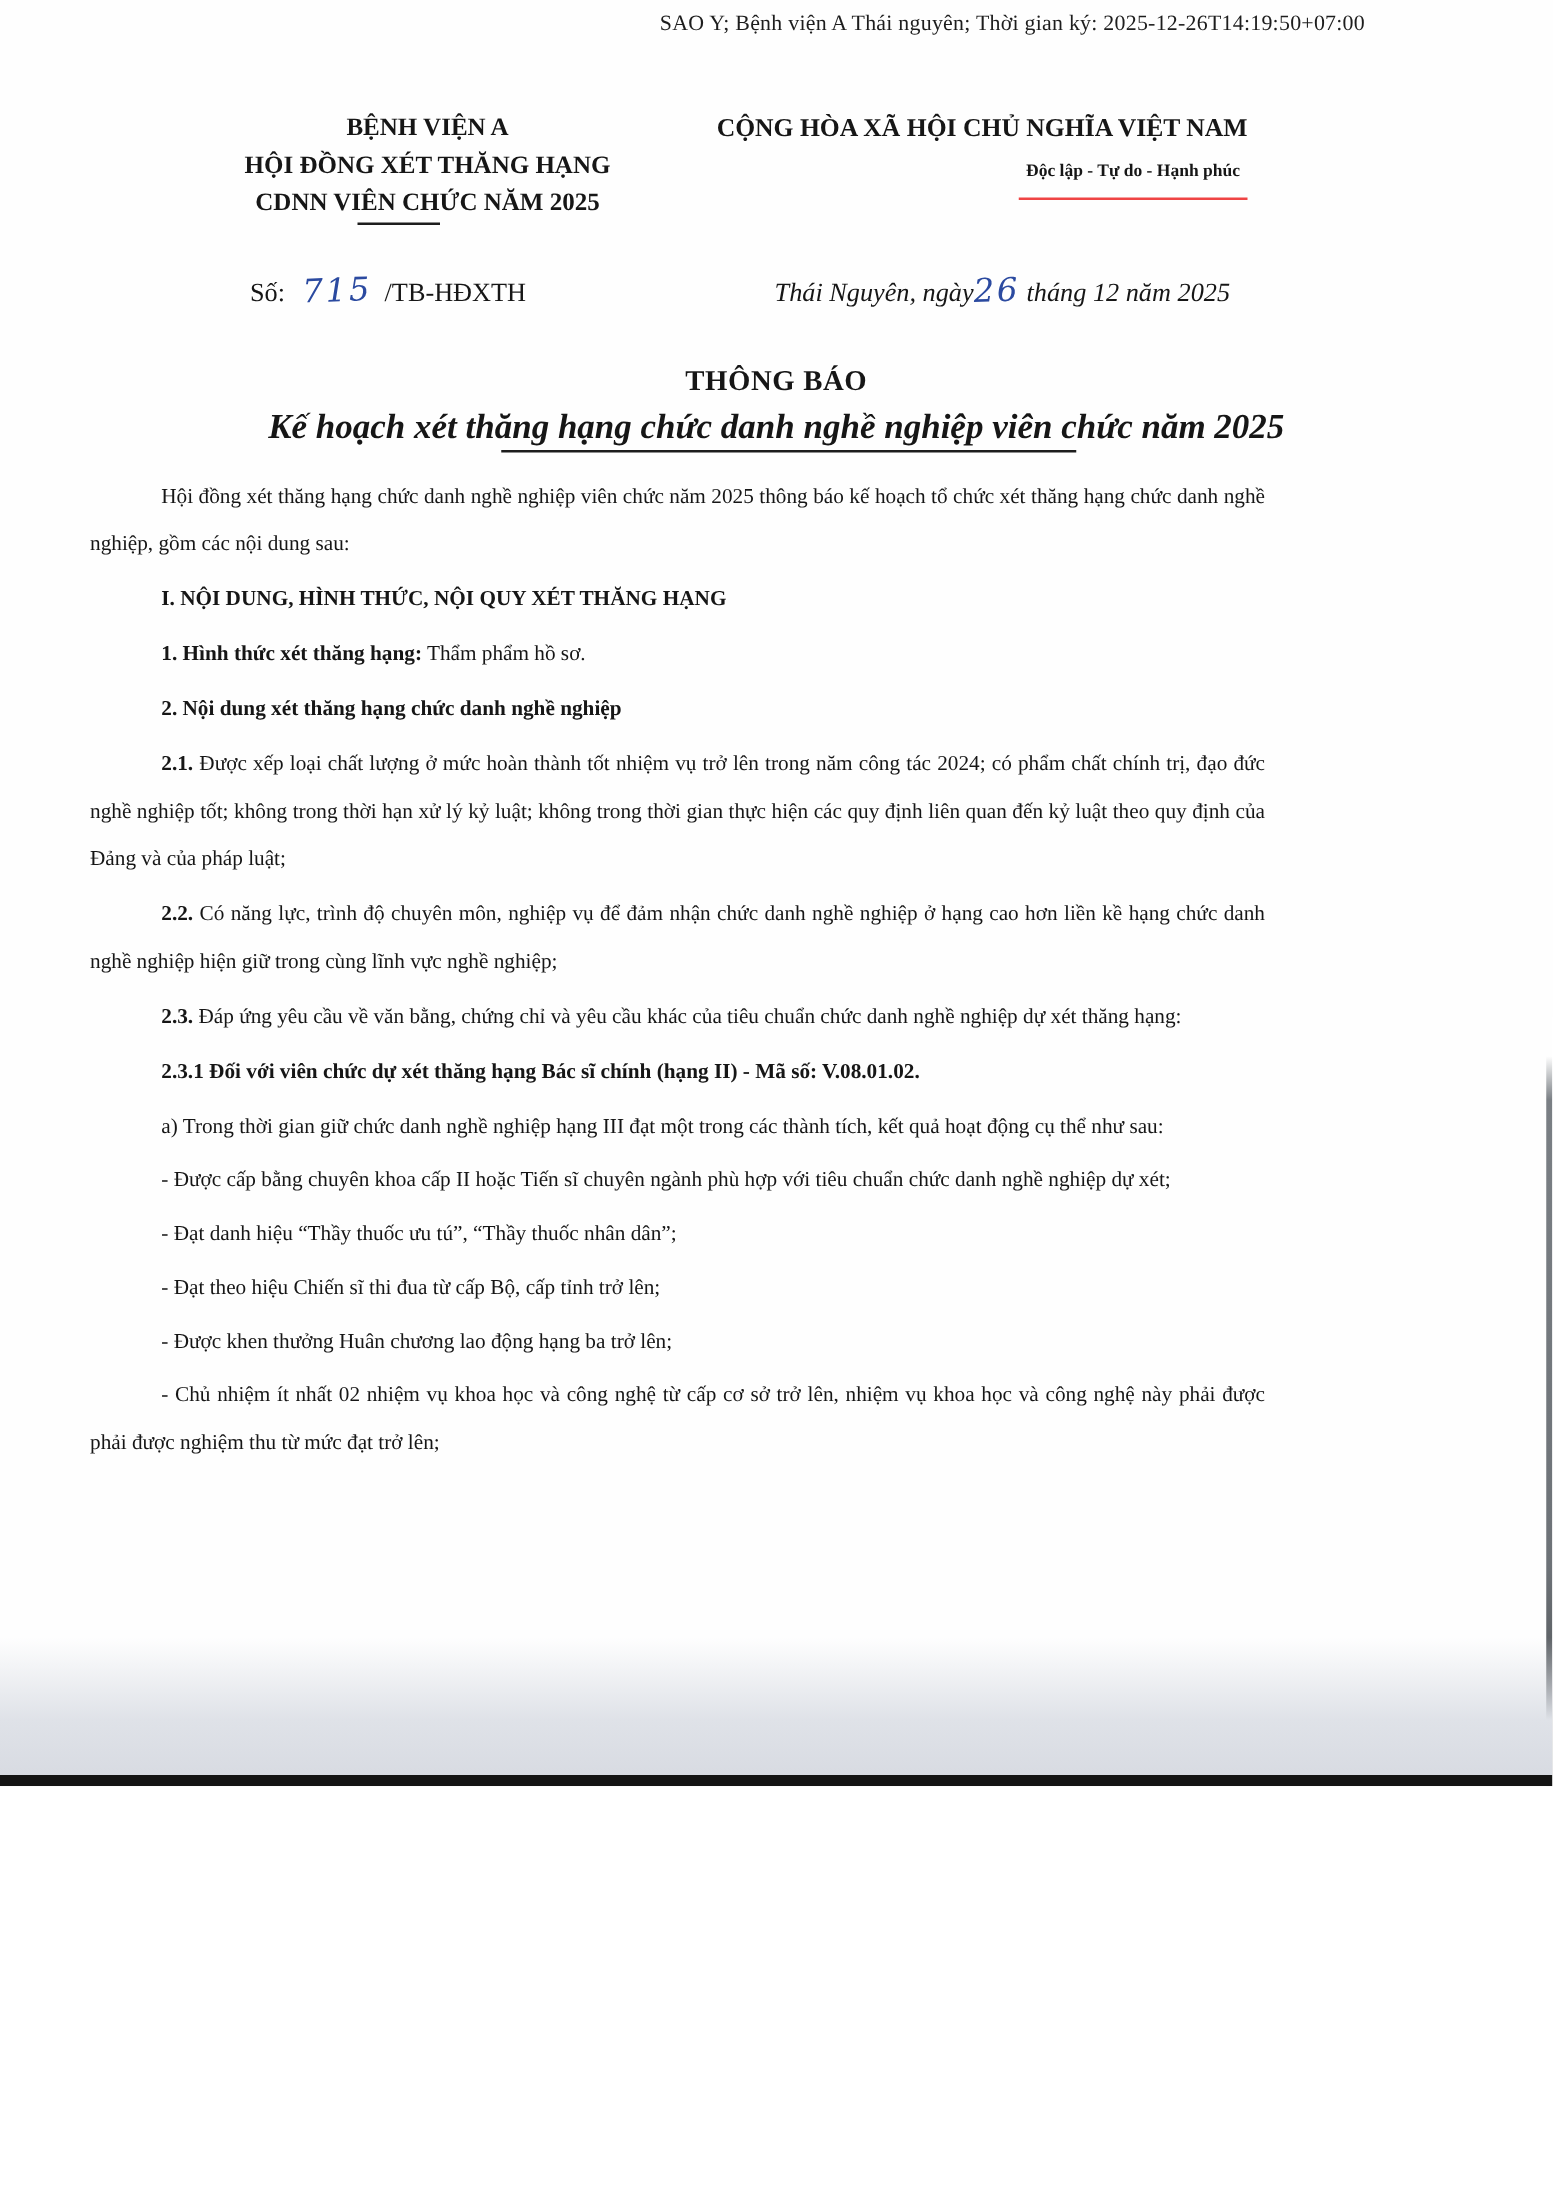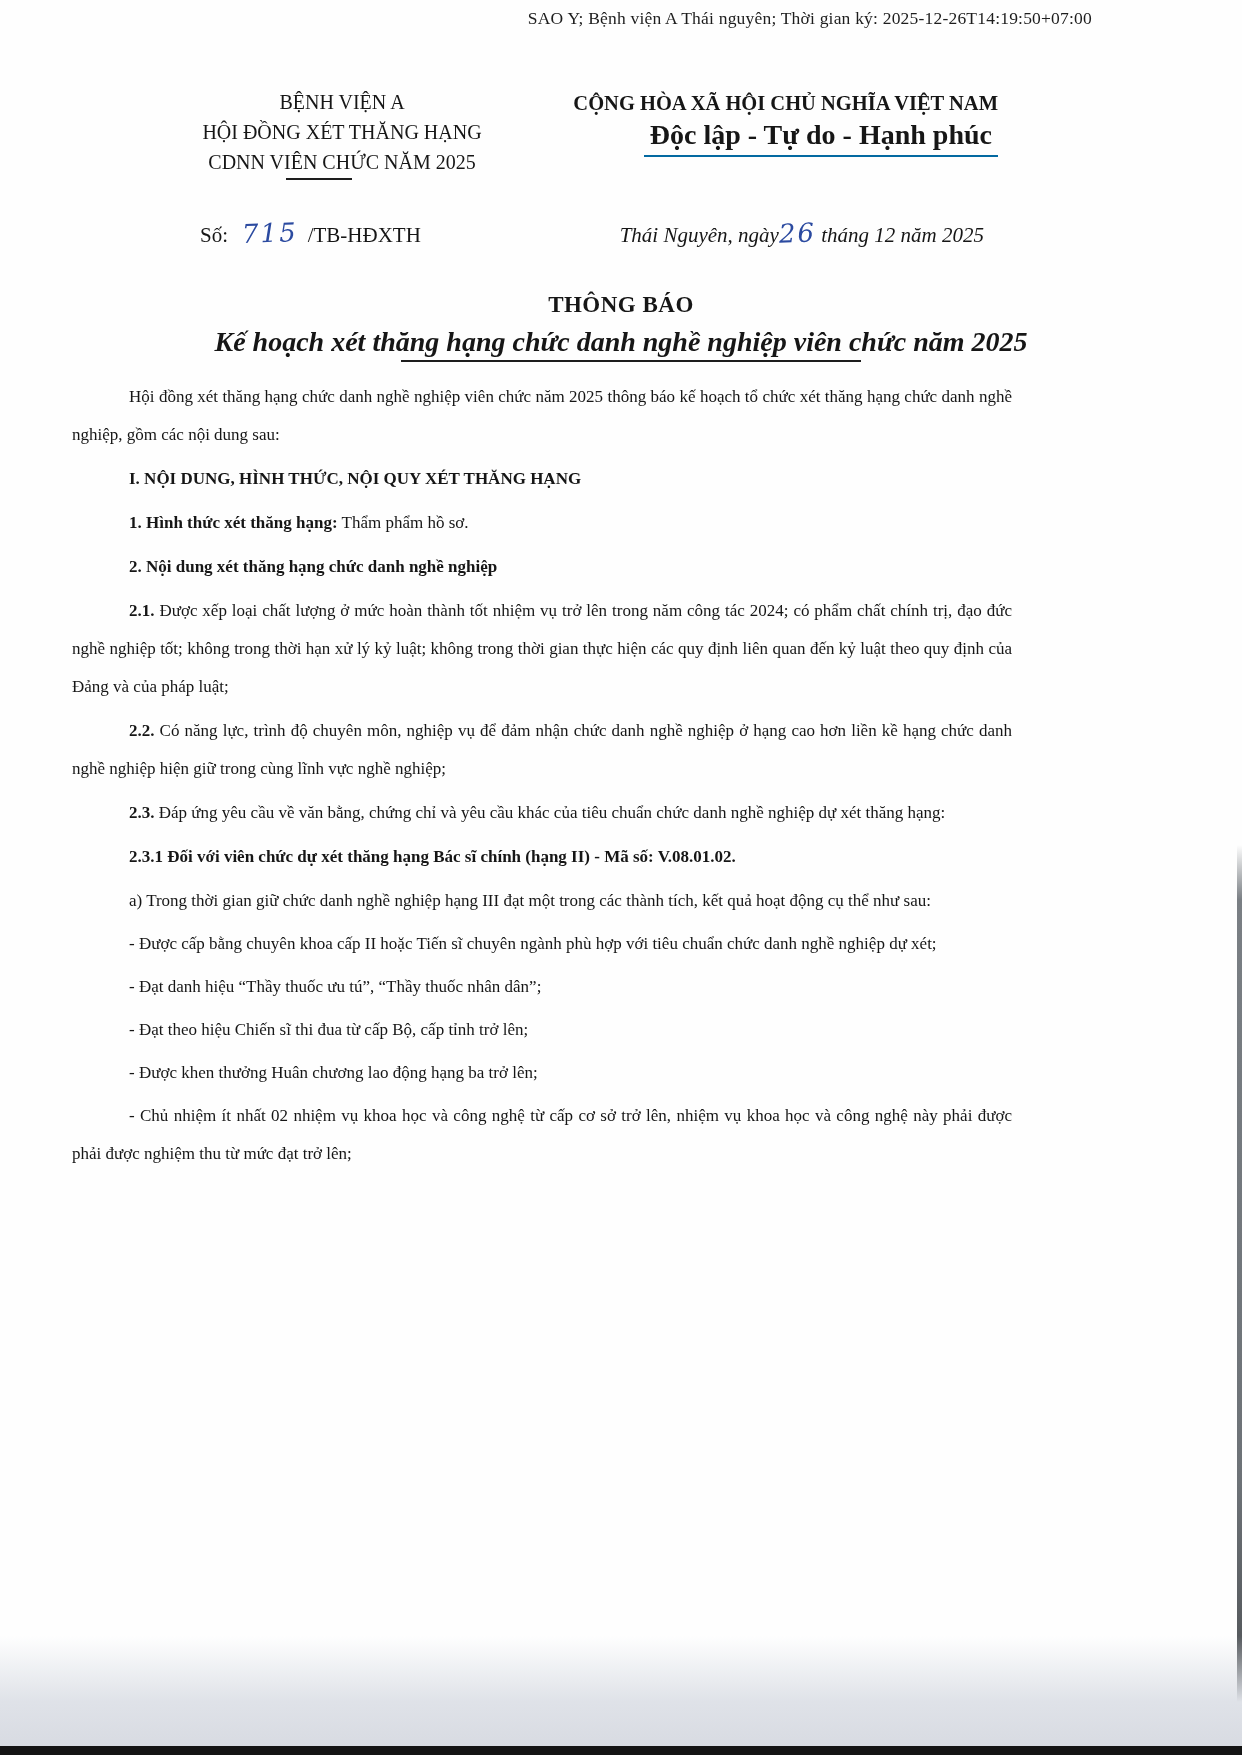--- a/index.html
+++ b/index.html
@@ -1,19 +1,19 @@
 <!DOCTYPE html>
 <html><head>
 <meta charset="utf-8">
 <style>
   html, body { margin: 0; padding: 0; background: #ffffff; }
   .page {
     position: relative;
     width: 1242px;
-    height: 1755px;
+    height: 1429px;
     background: #fefefe;
     font-family: "Liberation Serif", "DejaVu Serif", serif;
     color: #161616;
     overflow: hidden;
   }
   
   .stamp-line {
     margin-top: 8px;
     padding-right: 150px;
     text-align: right;
@@ -23,41 +23,41 @@
   }
   
   .header {
     display: flex;
     margin-top: 58px;
     padding-left: 168px;
   }
   .header-left {
     width: 348px;
     text-align: center;
-    font-weight: normal;
+    font-weight: bold;
     font-size: 20px;
     line-height: 30px;
   }
   .org-underline {
     width: 66px;
     border-top: 2px solid #1d1d1d;
     margin: 1px auto 0 28px;
     margin-left: 118px;
   }
   .header-right {
     width: 482px;
     text-align: right;
     font-weight: bold;
     font-size: 20.5px;
     line-height: 32px;
   }
   .motto {
     display: inline-block;
-    font-size: 28px;
-    border-bottom: 2px solid #0369a1;
+    font-size: 14px;
+    border-bottom: 2px solid #ef4444;
     padding: 0 6px 4px 6px;
   }
   
   .docnum-row {
     display: flex;
     justify-content: space-between;
     margin-top: 38px;
     padding-left: 200px;
     padding-right: 258px;
     font-size: 21px;

